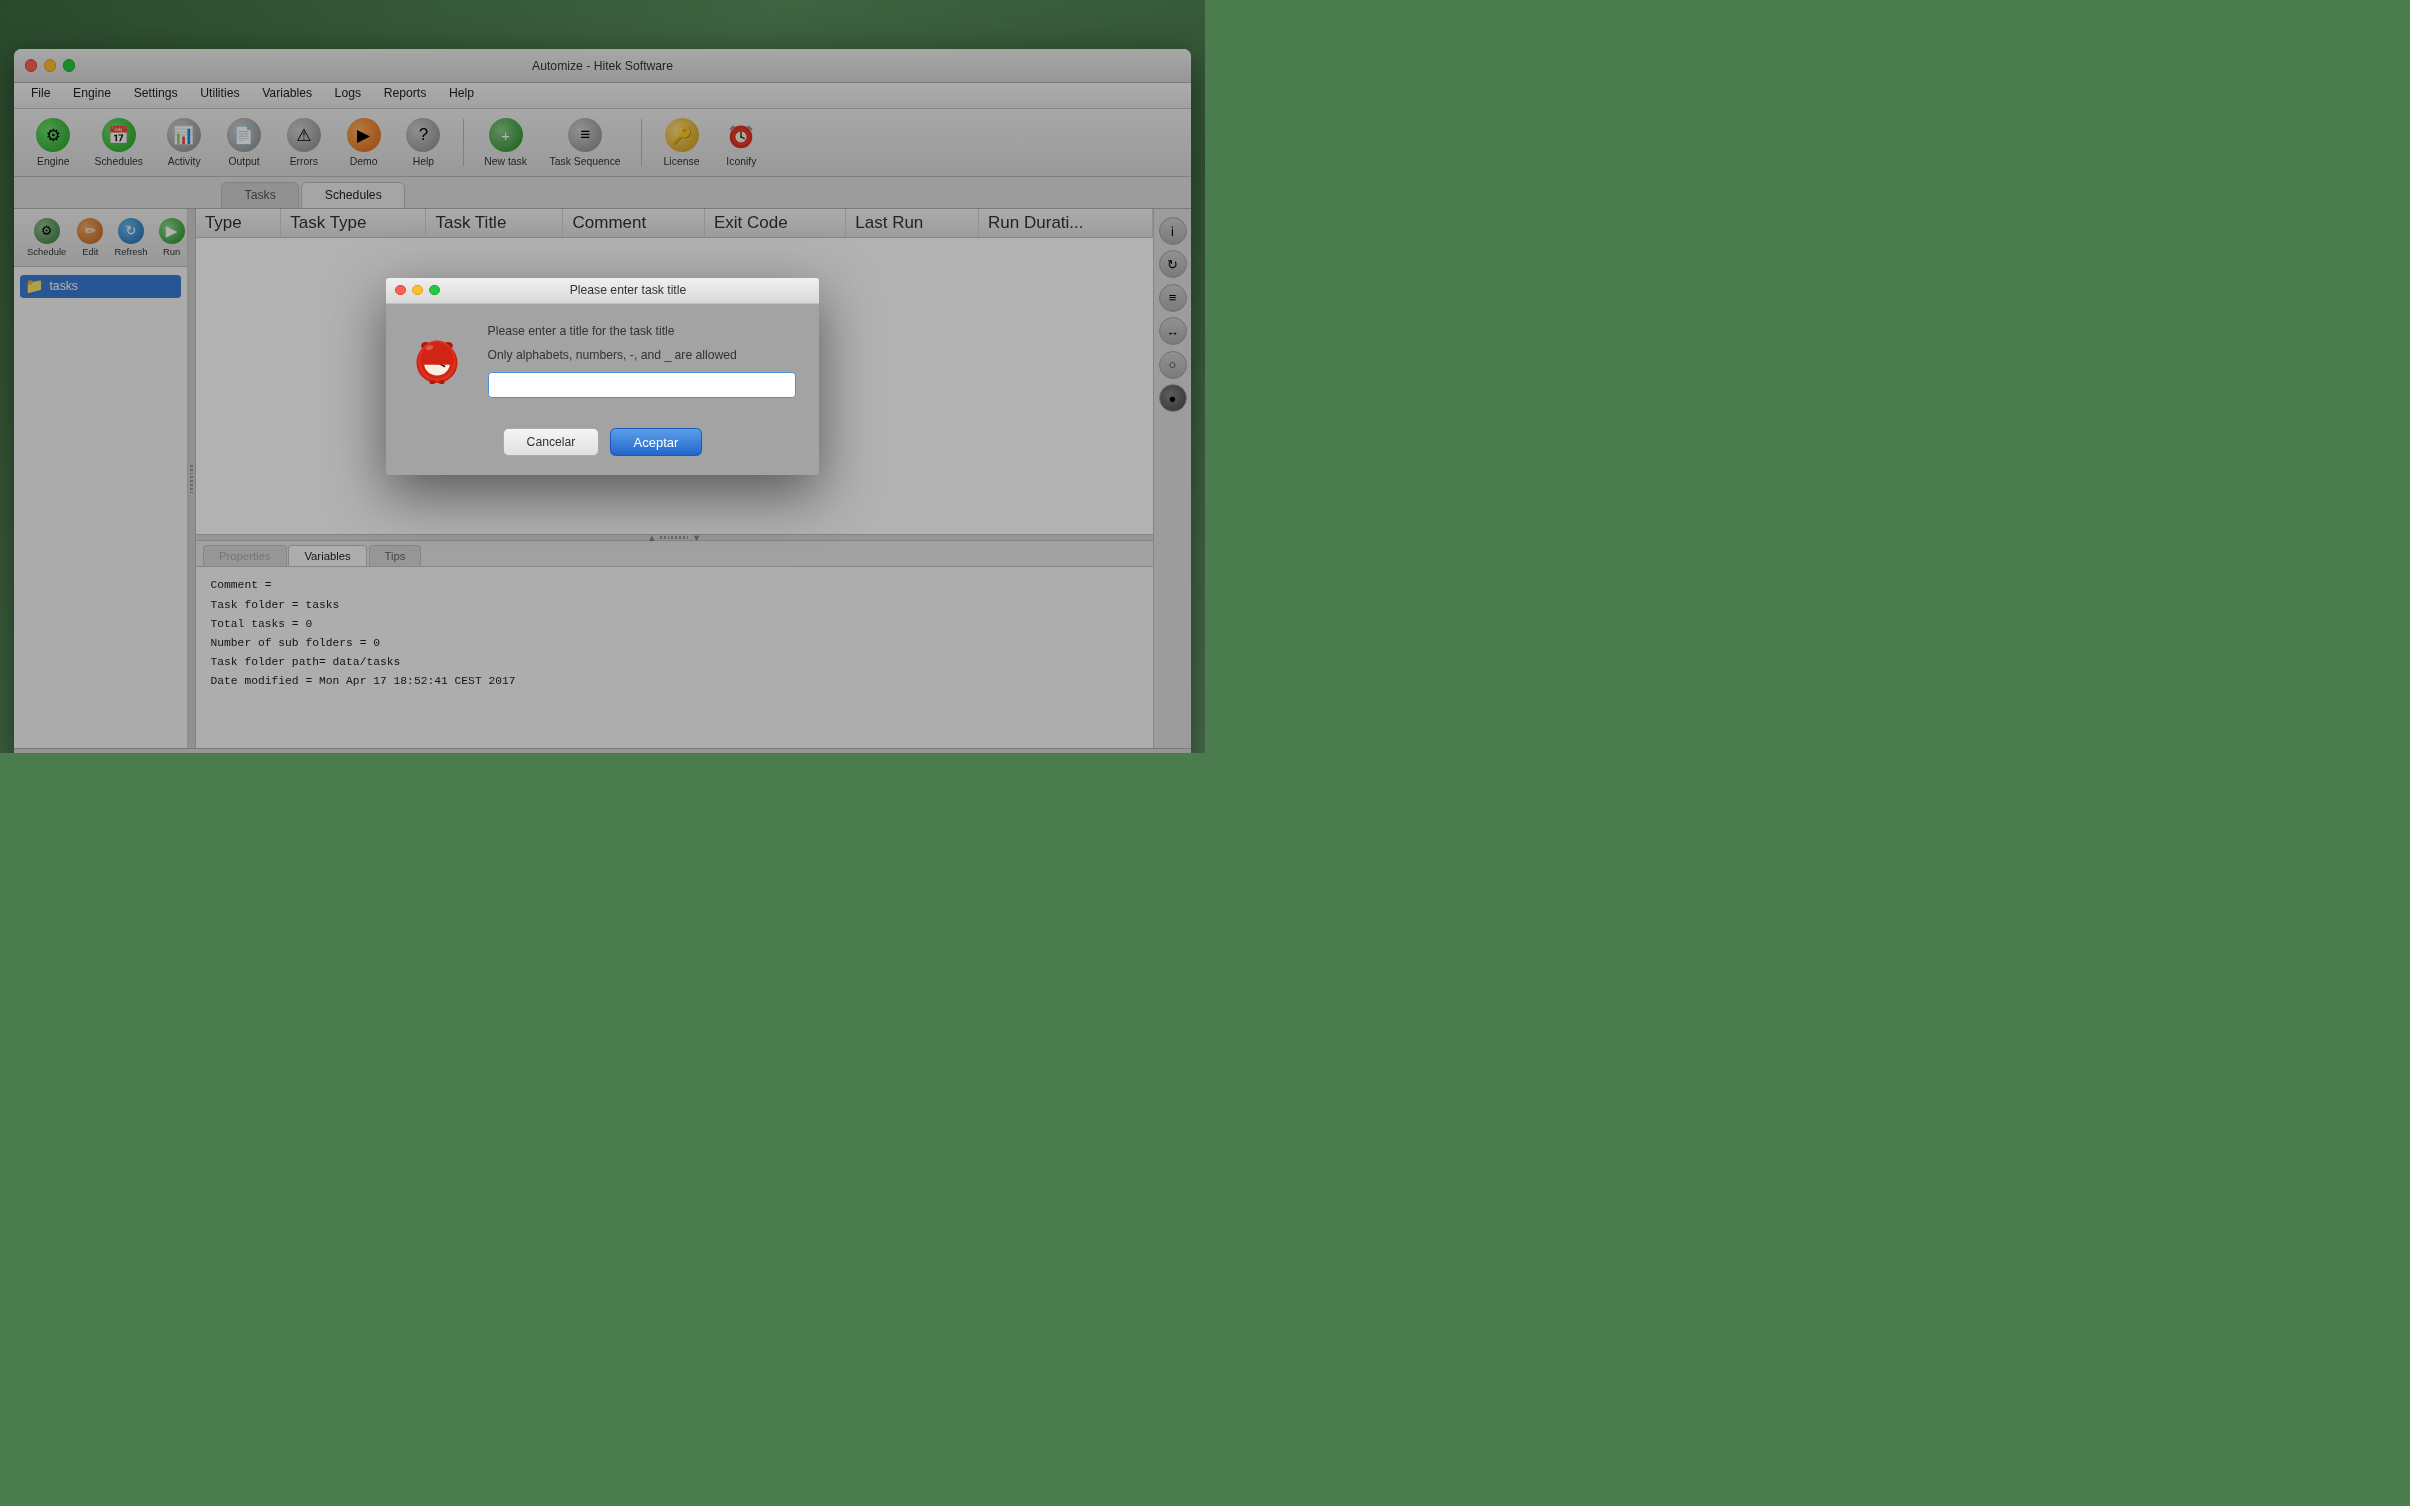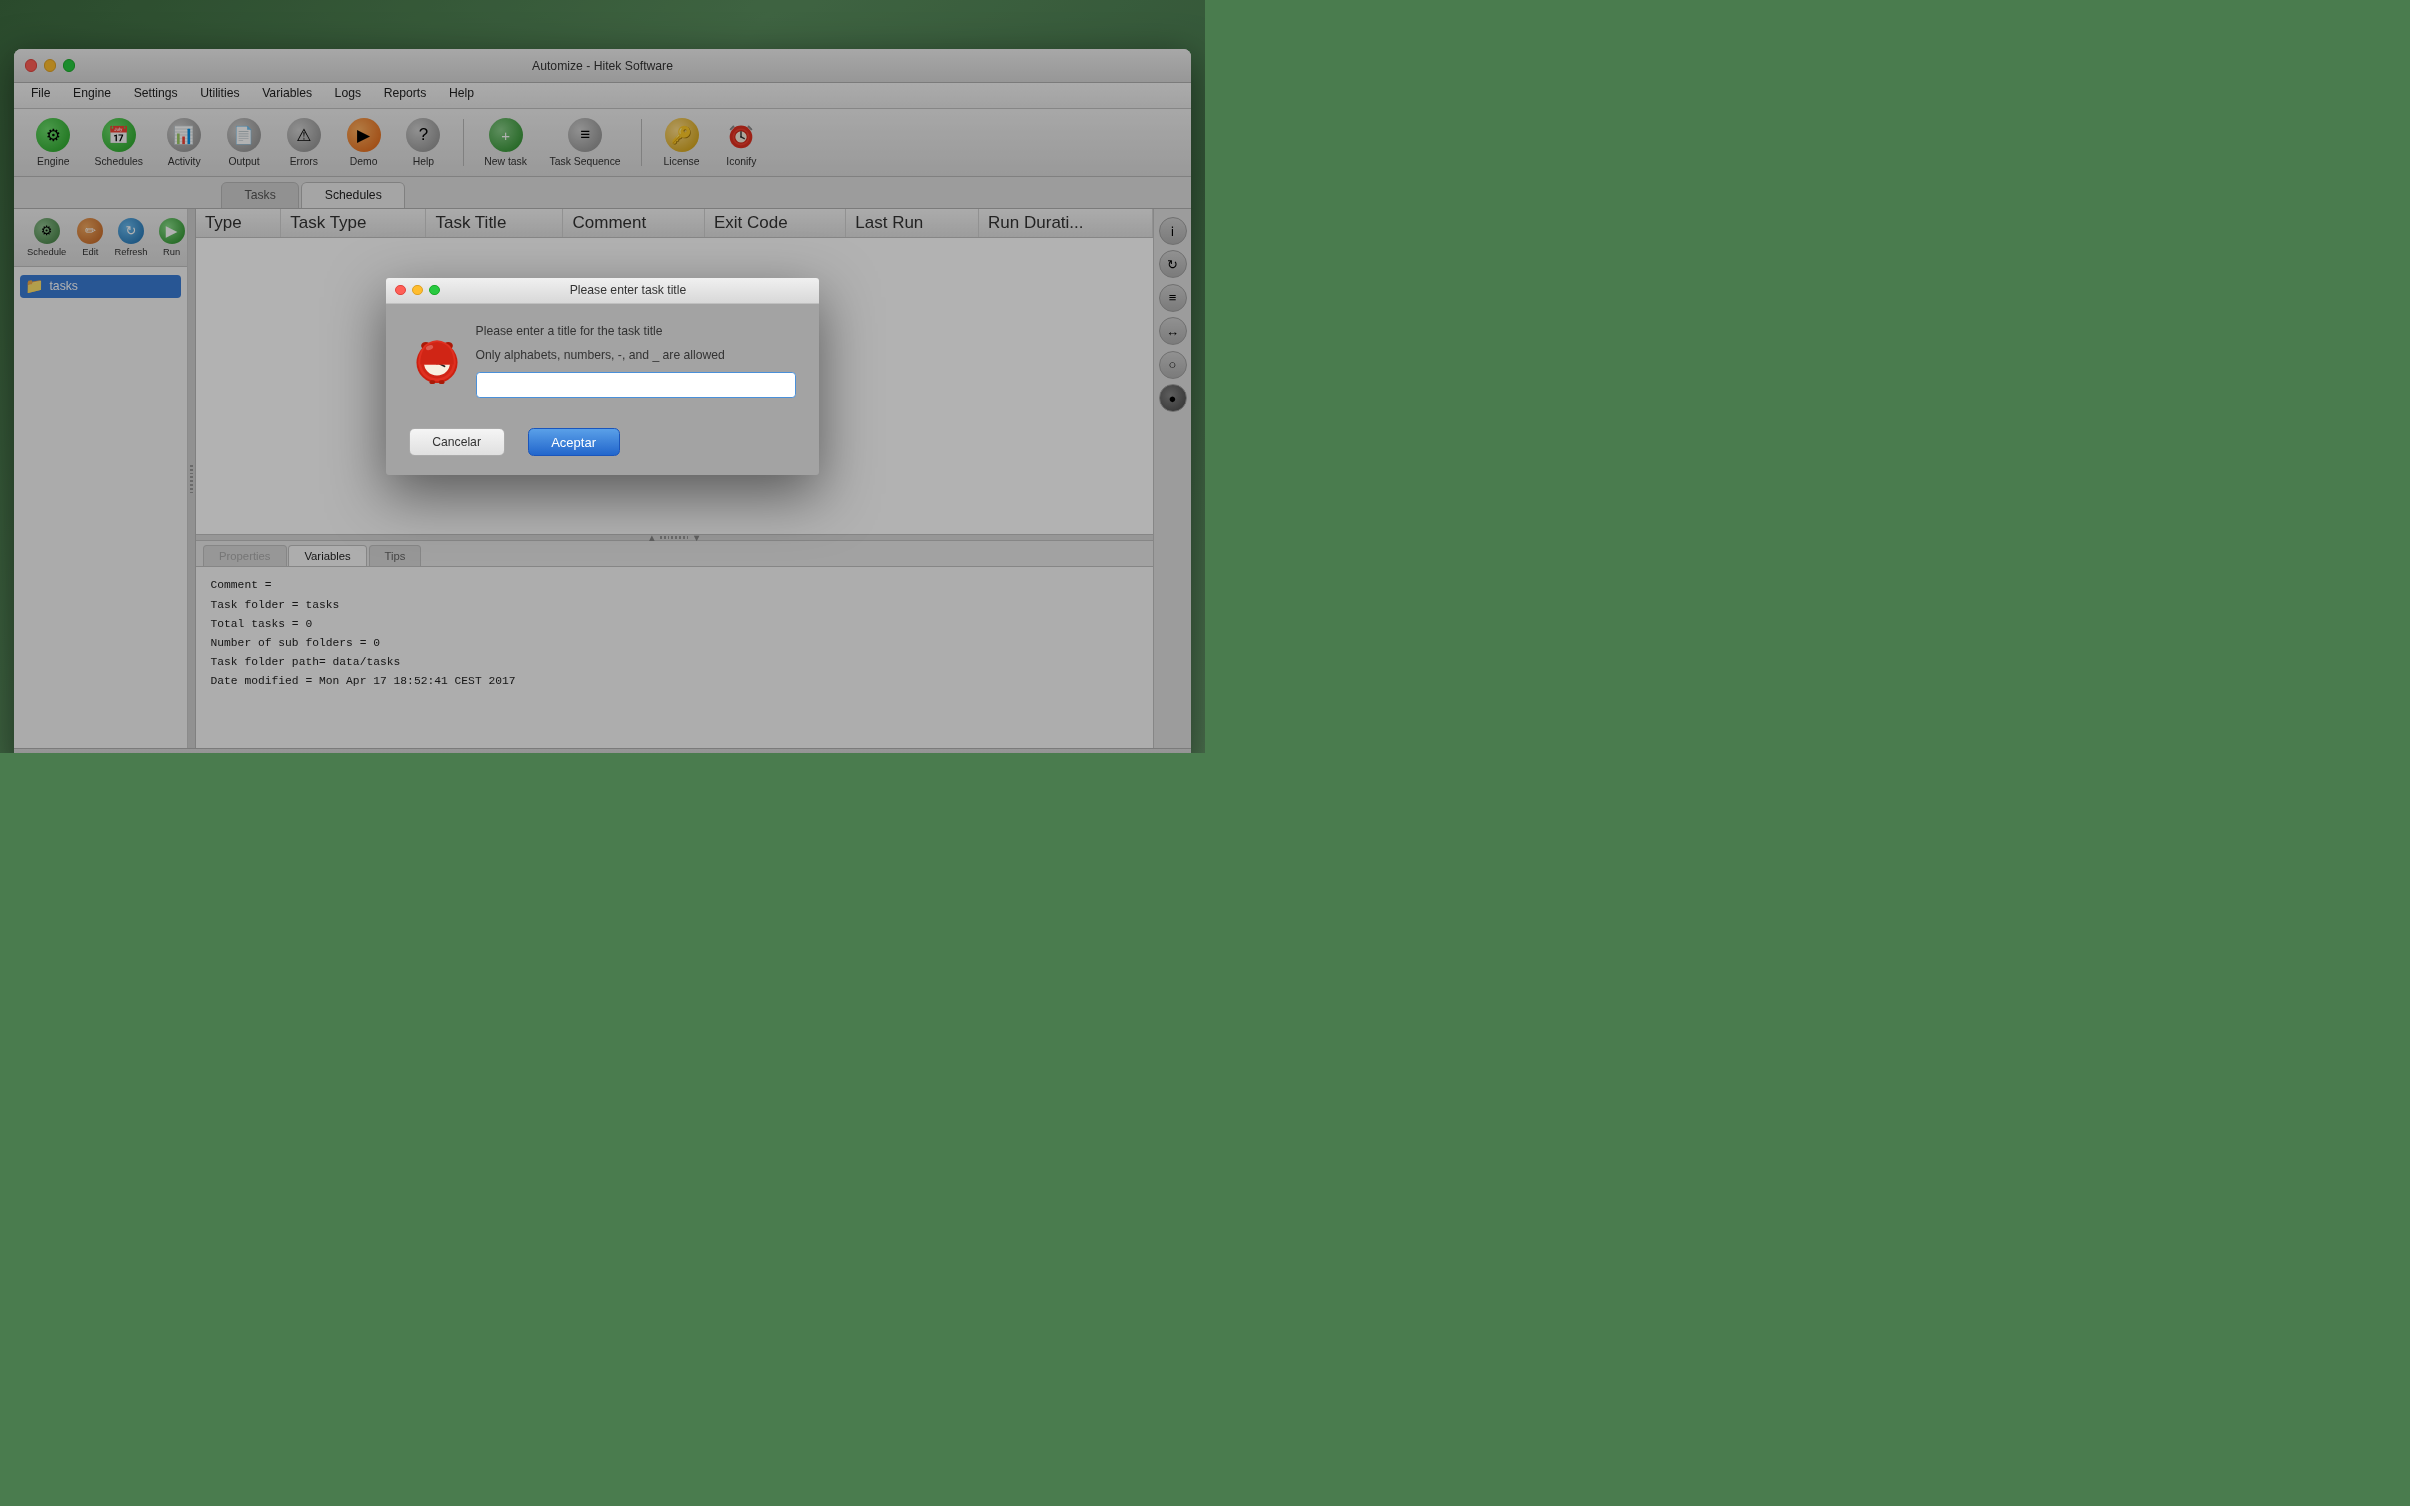--- a/index.html
+++ b/index.html
@@ -398,21 +398,21 @@
     .modal-title {
       flex: 1;
       text-align: center;
       font-size: 12.2px;
       color: #333;
       font-weight: 500;
     }
     .modal-body {
       padding: 19px 22.6px;
       display: flex;
-      gap: 11px;
+      gap: 23px;
       align-items: flex-start;
     }
     .modal-text-area {
       flex: 1;
       display: flex;
       flex-direction: column;
       gap: 7.5px;
     }
     .modal-text-area p {
       font-size: 12.2px;
@@ -425,22 +425,22 @@
       border: 1.9px solid #4a90d9;
       border-radius: 3.8px;
       padding: 0 5.6px;
       font-size: 12.2px;
       outline: none;
       background: white;
     }
     .modal-footer {
       padding: 11.3px 22.6px 19px;
       display: flex;
-      justify-content: flex-start;
-      gap: 23px;
+      justify-content: center;
+      gap: 11px;
     }
     .btn-cancel {
       padding: 5.6px 22.6px;
       background: linear-gradient(to bottom, #f5f5f5, #e0e0e0);
       border: 0.9px solid #aaa;
       border-radius: 5.6px;
       font-size: 12.2px;
       cursor: pointer;
       color: #333;
     }

